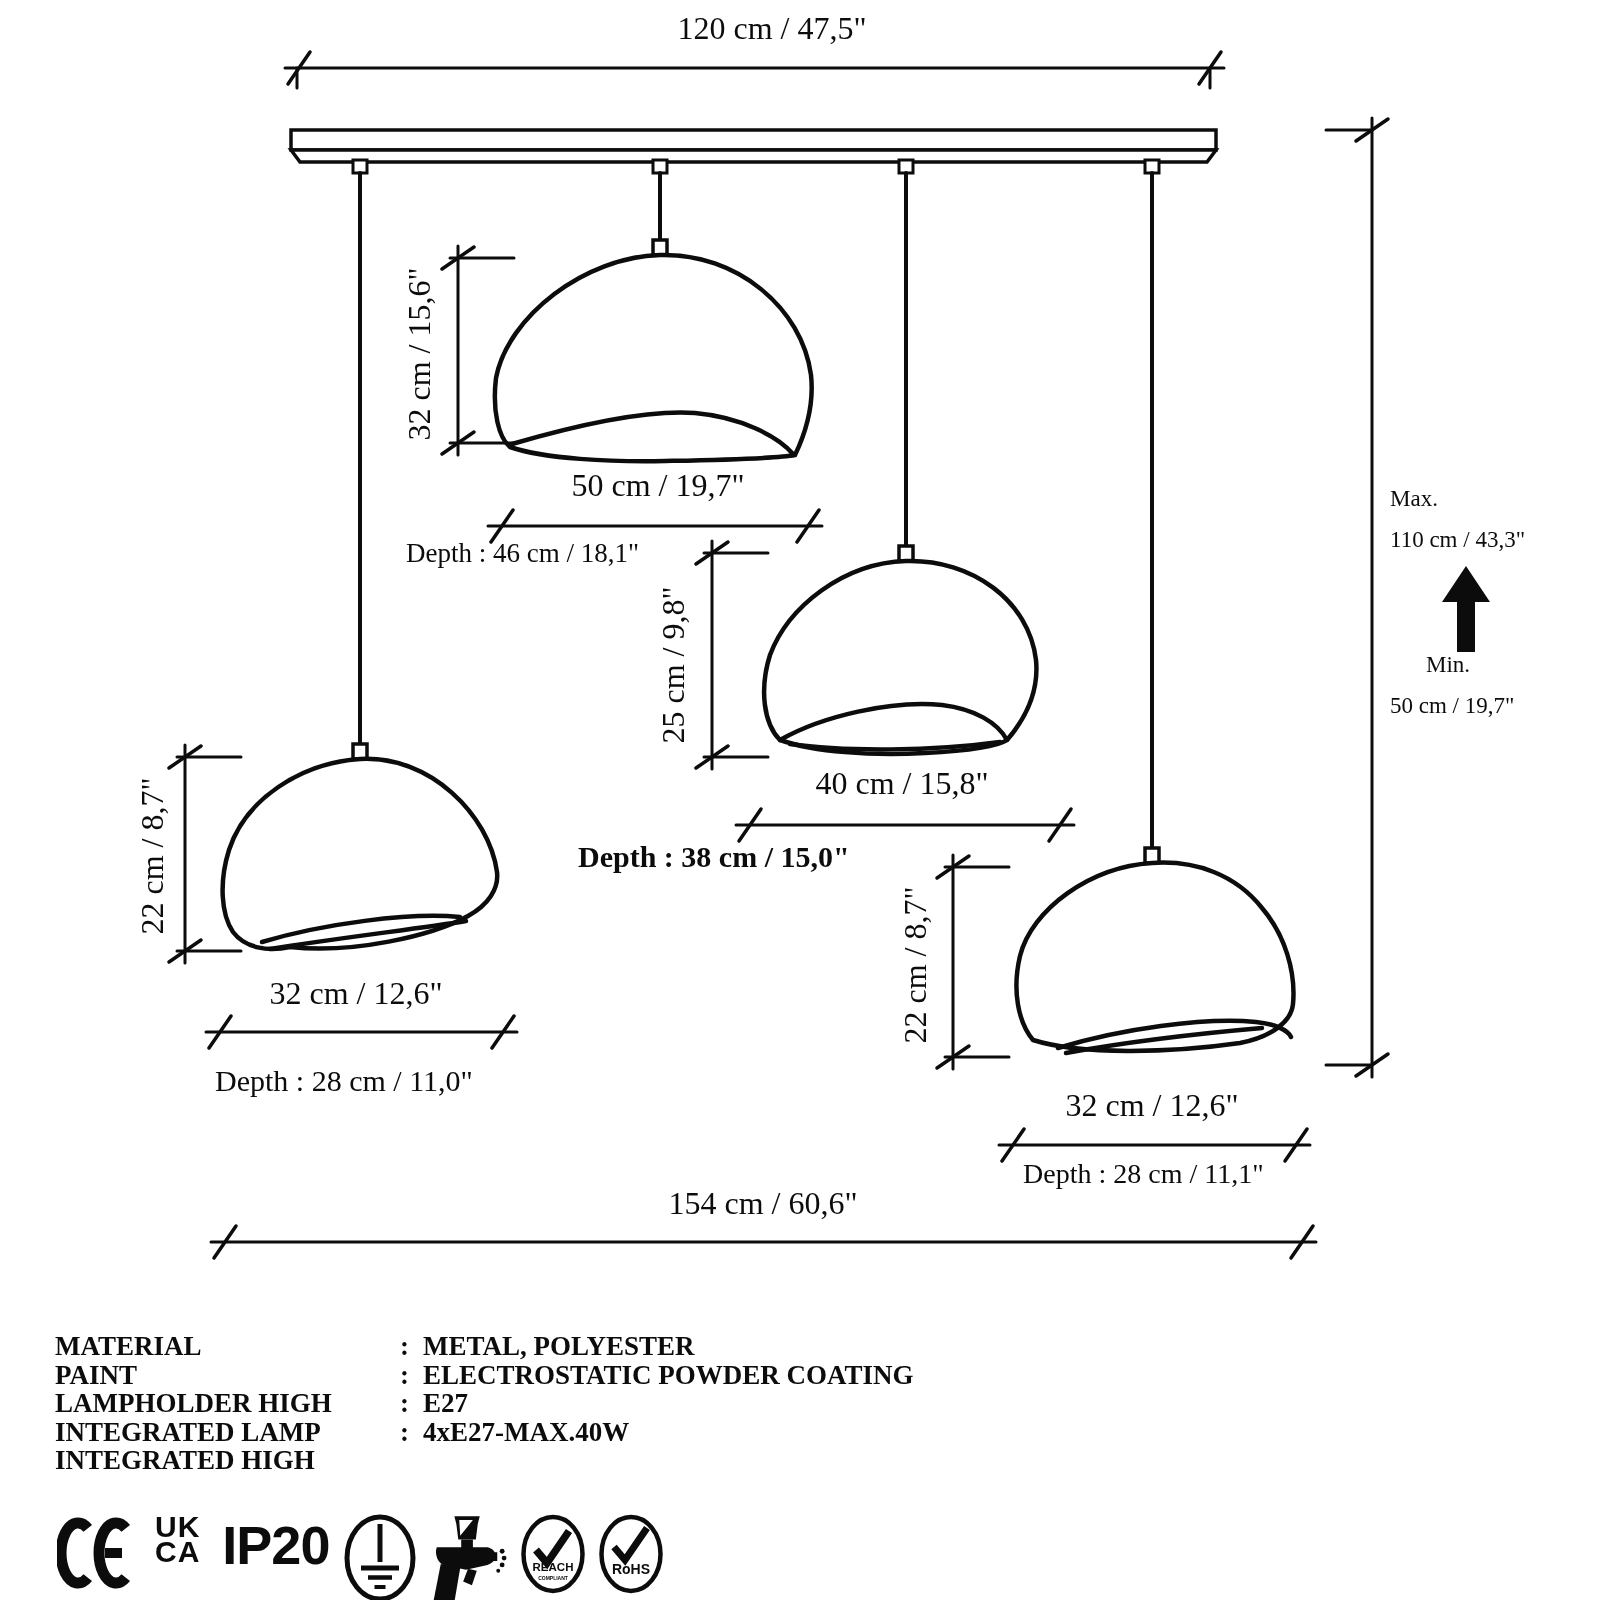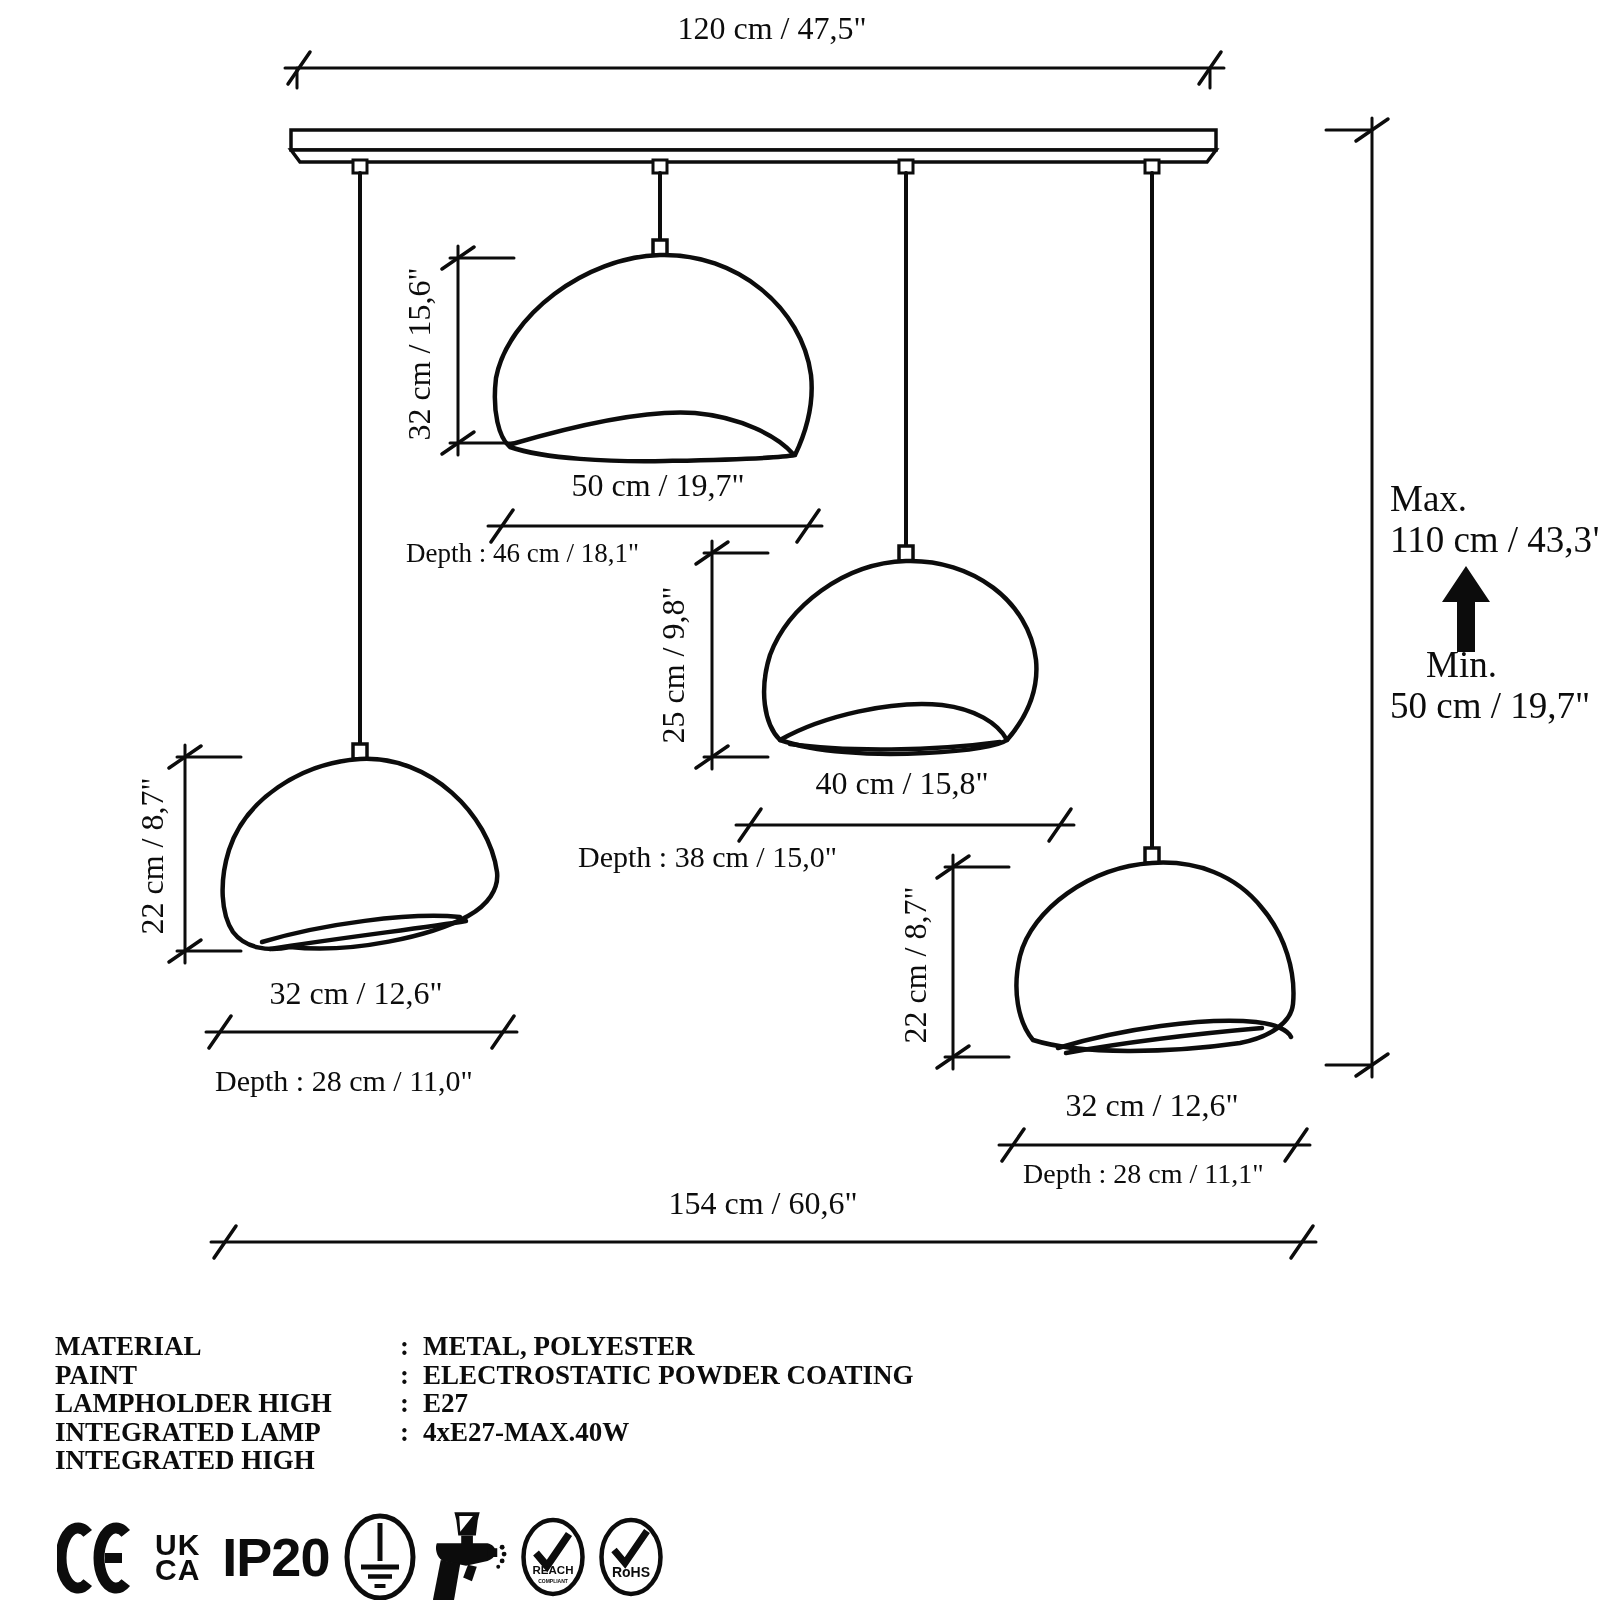--- a/index.html
+++ b/index.html
@@ -3,26 +3,26 @@
 <meta charset="utf-8">
 <style>
   html,body{margin:0;padding:0;background:#fff;}
   .stage{position:relative;width:1600px;height:1600px;background:#fff;overflow:hidden;
          font-family:"Liberation Serif",serif;color:#0c0c0c;}
   svg.draw{position:absolute;left:0;top:0;}
   .label{position:absolute;white-space:nowrap;color:#0c0c0c;}
   .dim{font-size:32px;}
   .ctr{transform:translate(-50%,-50%);}
   .rot{transform:translate(-50%,-50%) rotate(-90deg);}
-  .hm{font-size:37px;line-height:40px;}
+  .hm{font-size:23px;line-height:40px;}
   .specs{position:absolute;left:55px;top:1332px;font-weight:bold;font-size:27px;line-height:28.5px;}
   .spec-row{display:flex;}
   .spec-label{width:345px;}
   .spec-colon{width:23px;}
-  .certs{position:absolute;left:57px;top:1514px;height:86px;display:flex;align-items:center;gap:14px;}
+  .certs{position:absolute;left:57px;top:1514px;height:86px;display:flex;align-items:flex-start;gap:14px;}
   .ukca{font-family:"Liberation Sans",sans-serif;font-weight:bold;font-size:30px;line-height:25px;letter-spacing:1px;}
   .ip20{font-family:"Liberation Sans",sans-serif;font-weight:bold;font-size:54px;letter-spacing:-1px;margin-left:8px;}
 </style>
 </head>
 <body>
 
 <div class="stage">
 
   <svg class="draw" width="1600" height="1600" viewBox="0 0 1600 1600" fill="none" stroke="#0c0c0c" stroke-width="3" stroke-linecap="round">
 
@@ -146,21 +146,21 @@
     </g>
   </svg>
 
   <div class="label dim ctr" style="left:772px;top:28px;">120 cm / 47,5"</div>
   <div class="label dim rot" style="left:419px;top:354px;">32 cm / 15,6"</div>
   <div class="label dim ctr" style="left:658px;top:485px;">50 cm / 19,7"</div>
   <div class="label" style="left:406px;top:538px;font-size:27px;">Depth : 46 cm / 18,1"</div>
 
   <div class="label dim rot" style="left:673px;top:665px;">25 cm / 9,8"</div>
   <div class="label dim ctr" style="left:902px;top:783px;">40 cm / 15,8"</div>
-  <div class="label" style="left:578px;top:840px;font-size:30px;">Depth : 38 cm / 15,0"</div>
+  <div class="label" style="left:578px;top:840px;font-size:30px;font-weight:bold;">Depth : 38 cm / 15,0"</div>
 
   <div class="label dim rot" style="left:152px;top:856px;">22 cm / 8,7"</div>
   <div class="label dim ctr" style="left:356px;top:993px;">32 cm / 12,6"</div>
   <div class="label" style="left:215px;top:1064px;font-size:30px;">Depth : 28 cm / 11,0"</div>
 
   <div class="label dim rot" style="left:915px;top:965px;">22 cm / 8,7"</div>
   <div class="label dim ctr" style="left:1152px;top:1105px;">32 cm / 12,6"</div>
   <div class="label" style="left:1023px;top:1158px;font-size:28px;">Depth : 28 cm / 11,1"</div>
 
   <div class="label hm" style="left:1390px;top:479px;">Max.</div>

